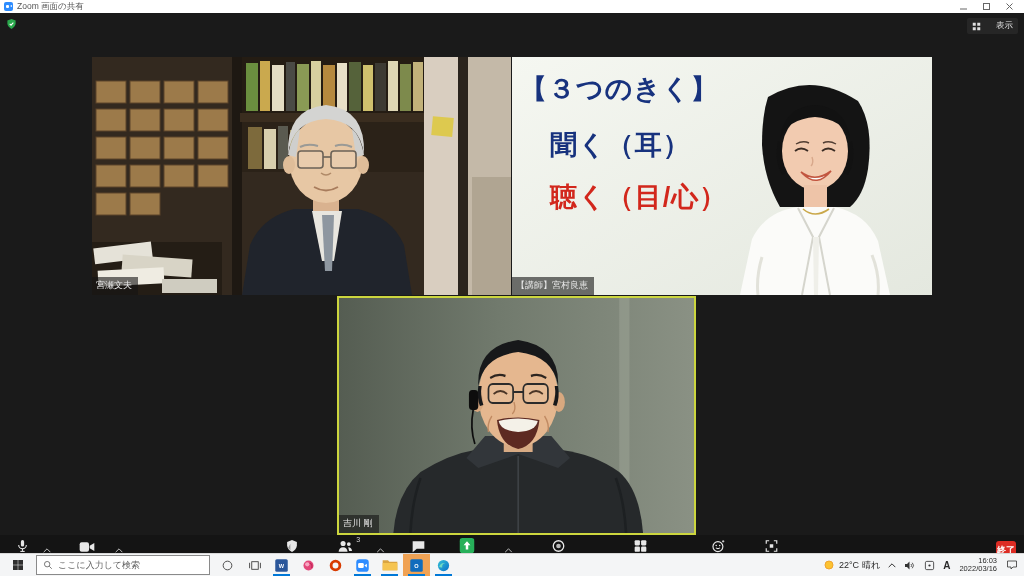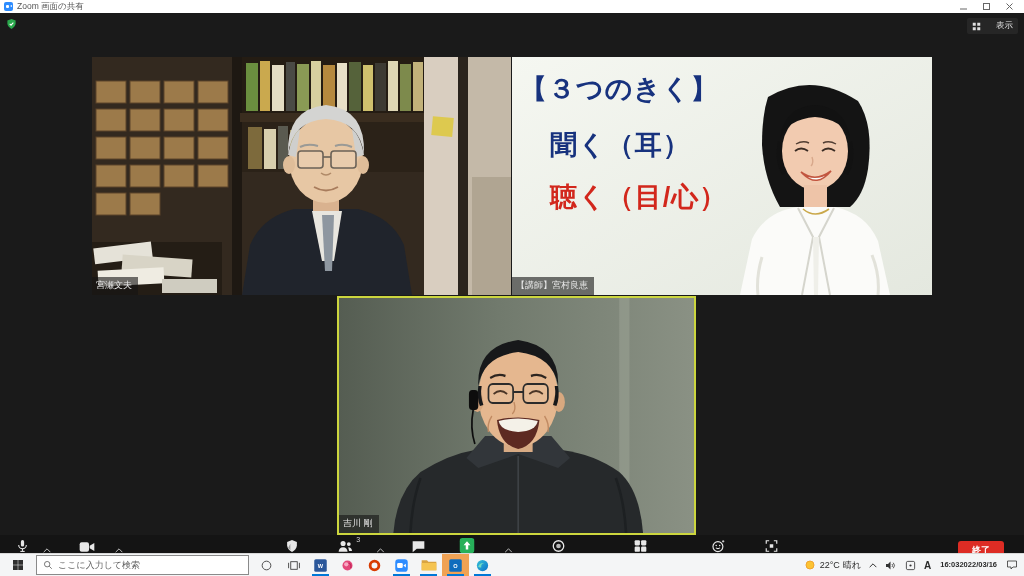--- a/index.html
+++ b/index.html
@@ -38,36 +38,36 @@
   
   .ztoolbar{position:absolute;left:0;top:522px;width:1024px;height:31px;background:#141414;}
   .tb-left{position:absolute;left:6px;top:0;height:31px;display:flex;align-items:center;}
   .tb-center{position:absolute;left:527px;top:0;height:31px;transform:translateX(-50%);display:flex;align-items:center;gap:13px;}
   .tbtn{display:flex;flex-direction:column;align-items:center;justify-content:center;gap:1px;min-width:30px;cursor:default;}
   .tbtn .iconbox{height:15px;display:flex;align-items:flex-end;justify-content:center;position:relative;}
   .tlabel{font-size:8px;color:#d4d4d4;line-height:9px;white-space:nowrap;}
   .tlabel.green{color:var(--share-label,#45b96a);}
   .chev{width:12px;height:22px;display:flex;align-items:center;justify-content:center;margin:0 2px;}
   .badge{position:absolute;top:-2px;right:-7px;font-size:7px;color:#d4d4d4;}
-  .end-btn{position:absolute;right:20px;top:6px;background:var(--end-red,#dd2c24);color:#fff;font-size:9px;font-weight:bold;border:none;border-radius:3px;padding:4px 14px;line-height:10px;}
+  .end-btn{position:absolute;right:8px;top:6px;background:var(--end-red,#dd2c24);color:#fff;font-size:9px;font-weight:bold;border:none;border-radius:3px;padding:4px 1px;line-height:10px;}
 
   
   .taskbar{position:absolute;left:0;top:553px;width:1024px;height:23px;background:#f4f5f6;border-top:1px solid #d8d8d8;display:flex;align-items:center;}
   .tb-cell{height:22px;display:flex;align-items:center;justify-content:center;position:relative;flex:none;}
   .start-cell{width:36px;}
-  .search-box{width:213px;height:20px;background:#fff;border:1px solid #8a8a8a;display:flex;align-items:center;gap:5px;padding:0 6px;margin-right:4px;}
+  .search-box{width:174px;height:20px;background:#fff;border:1px solid #8a8a8a;display:flex;align-items:center;gap:5px;padding:0 6px;margin-right:4px;}
   .search-box input{border:none;outline:none;width:140px;font-size:9px;color:#555;background:transparent;padding:0;}
   .search-box input::placeholder{color:#5f5f5f;opacity:1;}
   .icon-cell{width:27px;}
   .icon-cell.active::after{content:"";position:absolute;left:5px;right:5px;bottom:0;height:2px;background:var(--taskbar-accent,#0078d7);}
   .icon-cell.flash{background:var(--outlook-flash,#f0a254);}
   .tray{margin-left:auto;display:flex;align-items:center;height:22px;text-align:center;}
   .tray .txt{font-size:9px;color:#2a2a2a;white-space:nowrap;}
   .tray .cell{height:22px;display:flex;align-items:center;justify-content:center;padding:0 4px;}
-  .clock{display:flex;flex-direction:row;align-items:flex-end;justify-content:center;line-height:8px;padding:0 5px;font-weight:bold;}
+  .clock{display:flex;flex-direction:column;align-items:flex-end;justify-content:center;line-height:8px;padding:0 5px;}
   .clock span{font-size:7.5px;color:#2a2a2a;}
   .appglyph{font-weight:bold;fill:#fff;font-size:9px;}
 </style>
 </head>
 <body>
 
 <div class="screen">
 
   <div class="titlebar">
     <span class="app-ic"></span>

